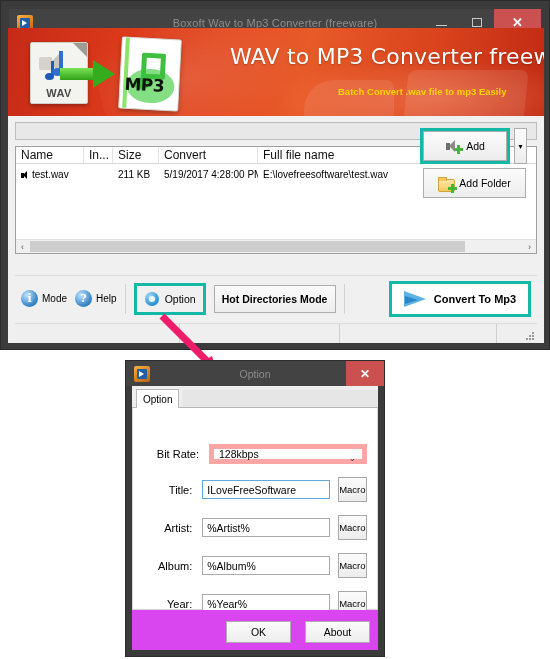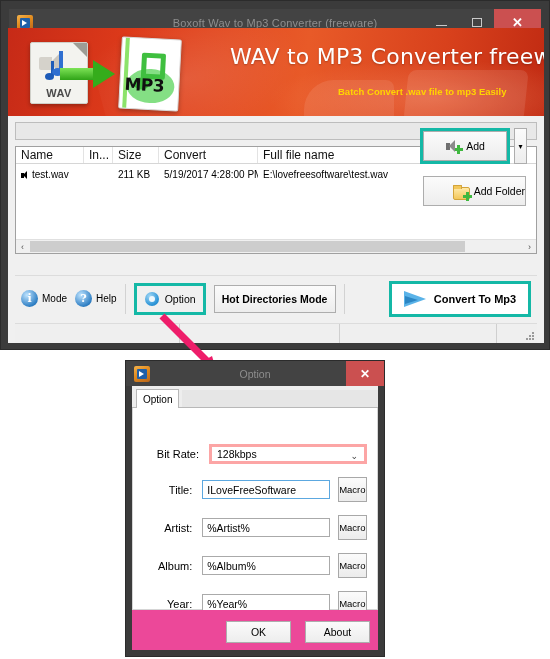--- a/index.html
+++ b/index.html
@@ -218,21 +218,21 @@
   .btn {
     background:linear-gradient(#fbfbfb,#ededed);
     border:1px solid #adadad; font-size:10.5px; color:#000;
     display:flex; align-items:center; justify-content:center; gap:5px;
     cursor:default;
   }
   .add-row{ display:flex; gap:4px; align-items:stretch; }
   .hl-box{ border:3px solid #14b8a6; padding:0; }
   .add-btn{ height:30px; width:84px; }
   .add-split{ width:13px; height:36px; font-size:8px; }
-  .addfolder-btn{ height:30px; width:103px; margin-top:12px; margin-left:3px;justify-content:flex-end; }
+  .addfolder-btn{ height:30px; width:103px; margin-top:4px; margin-left:3px; }
   .spk-add{ position:relative; width:16px; height:12px; display:inline-block; }
   .spk-add:before{ content:""; position:absolute; left:1px; top:3px; width:4px; height:7px; background:#6f6f6f;}
   .spk-add:after{ content:""; position:absolute; left:4px; top:0;
      border-top:6px solid transparent; border-bottom:6px solid transparent; border-right:6px solid #8a8a8a;}
   .plus{ position:absolute; right:-2px; bottom:-2px; width:9px; height:9px; }
   .plus:before{ content:""; position:absolute; left:3px; top:0; width:3px; height:9px; background:#3fb83f;}
   .plus:after{ content:""; position:absolute; left:0; top:3px; width:9px; height:3px; background:#3fb83f;}
   .folder-ic{ position:relative; width:16px; height:13px; display:inline-block; }
   .folder-ic:before{ content:""; position:absolute; left:0; top:2px; width:15px; height:11px;
      background:linear-gradient(#ffe9a8,#f3c75a); border:1px solid #d3a43a; border-radius:1px 2px 2px 2px;}
@@ -305,38 +305,38 @@
   }
   .tab-rest{ position:absolute; left:50px; right:0; top:4px; height:18px;
      background:#e6e6e6; border-bottom:1px solid #b8b8b8;}
   .form{
     position:absolute; left:0; right:0; top:22px; bottom:40px;
     background:#ffffff; border:1px solid #d5d5d5; border-top:none; padding:36px 10px 0 10px;
   }
   .frow{ display:flex; align-items:center; margin-bottom:13px; }
   .flabel{ width:66px; font-size:11px; color:#000; text-align:right; padding-right:10px;}
   .fcombo{
-    flex:1; height:20px; border:3px solid #fca5a5; background:#fff;
+    flex:1; height:20px; border:5px solid #fca5a5; background:#fff;
     font-size:10.5px; padding-left:5px; display:flex; align-items:center;
     position:relative; color:#000;
   }
   .fcombo .chev{ position:absolute; right:6px; top:4px; font-size:9px; color:#444; }
   .ftext{
     width:144px; height:19px; border:1px solid #aaaaaa; background:#fff;
     font-size:10.5px; padding-left:4px; display:flex; align-items:center; color:#000;
   }
   .ftext.focused{ border:1px solid #5ca8e0; }
   .macro{
     margin-left:8px; width:33px; height:25px; font-size:9.5px;
     background:linear-gradient(#fbfbfb,#ececec); border:1px solid #a8a8a8;
     display:flex; align-items:center; justify-content:center; color:#000;
   }
   .dlg-foot{
     position:absolute; left:0; right:0; bottom:0; height:40px;
-    background:#ec4899; display:flex; align-items:center; justify-content:center; gap:14px;
+    background:#d946ef; display:flex; align-items:center; justify-content:center; gap:14px;
     padding-right:8px; padding-top:4px;
   }
   .dlg-foot .btn{ width:65px; height:22px; font-size:10.5px; }
   .dlg-foot .spacer{ flex:1; }
 
   
   .anno-arrow{ position:absolute; left:150px; top:312px; width:100px; height:70px; }
 </style>
 </head>
 <body>

